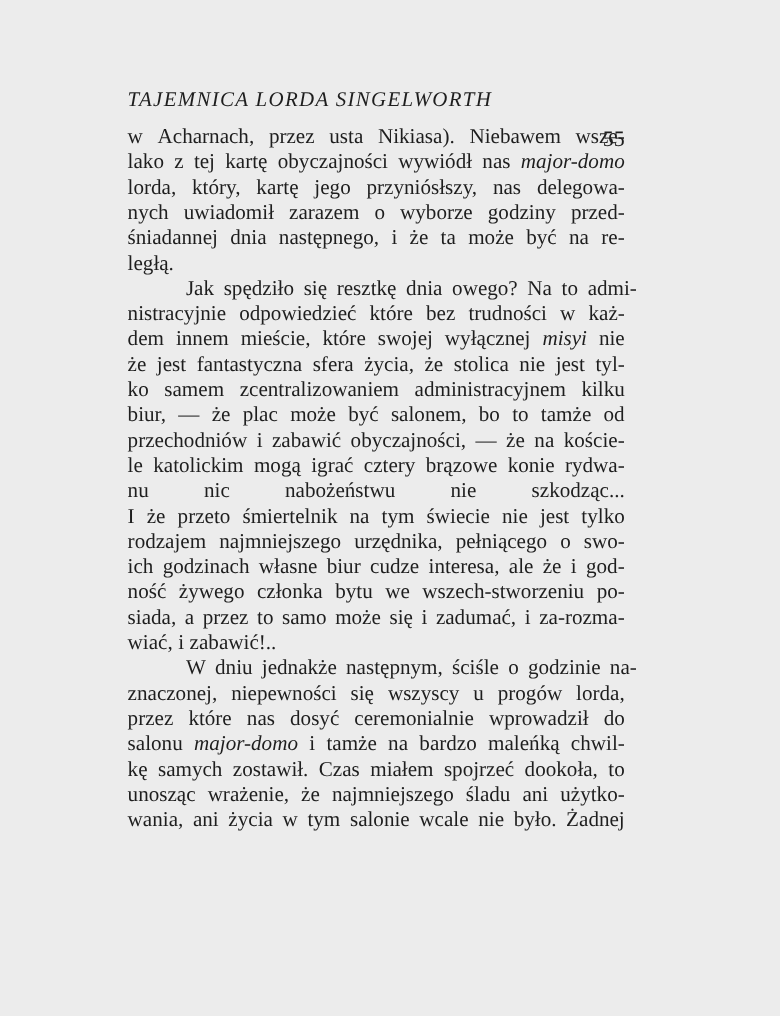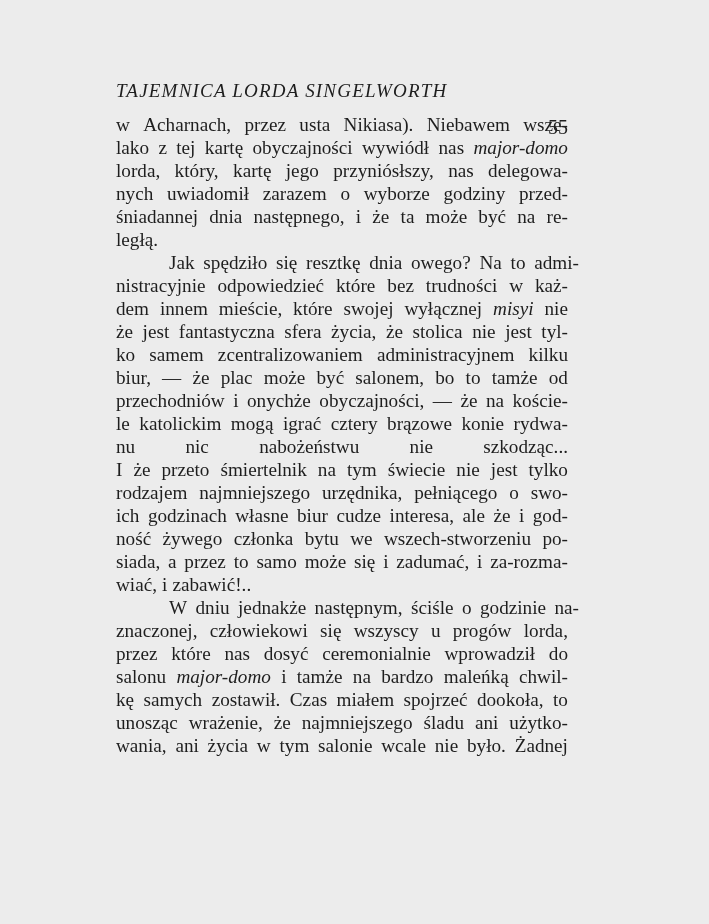--- a/index.html
+++ b/index.html
@@ -188,21 +188,21 @@
           <span>bo</span>
           <span>to</span>
           <span>tamże</span>
           <span>od</span>
         </div>
       </div>
       <div class="line">
         <div class="line-inner">
           <span>przechodniów</span>
           <span>i</span>
-          <span>onychże</span>
+          <span>zabawić</span>
           <span>obyczajności,</span>
           <span>—</span>
           <span>że</span>
           <span>na</span>
           <span>koście-</span>
         </div>
       </div>
       <div class="line">
         <div class="line-inner">
           <span>le</span>
@@ -303,21 +303,21 @@
           <span>następnym,</span>
           <span>ściśle</span>
           <span>o</span>
           <span>godzinie</span>
           <span>na-</span>
         </div>
       </div>
       <div class="line">
         <div class="line-inner">
           <span>znaczonej,</span>
-          <span>człowiekowi</span>
+          <span>niepewności</span>
           <span>się</span>
           <span>wszyscy</span>
           <span>u</span>
           <span>progów</span>
           <span>lorda,</span>
         </div>
       </div>
       <div class="line">
         <div class="line-inner">
           <span>przez</span>

